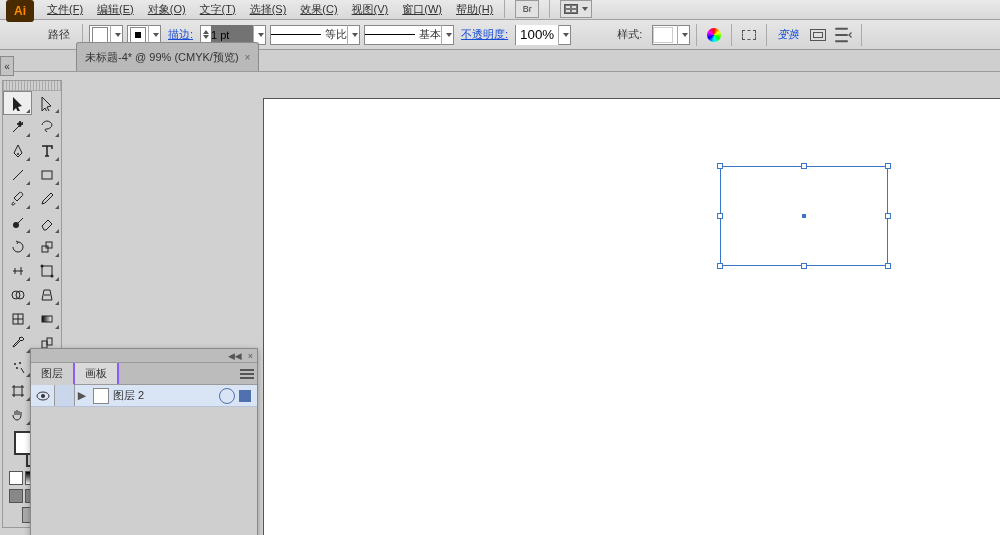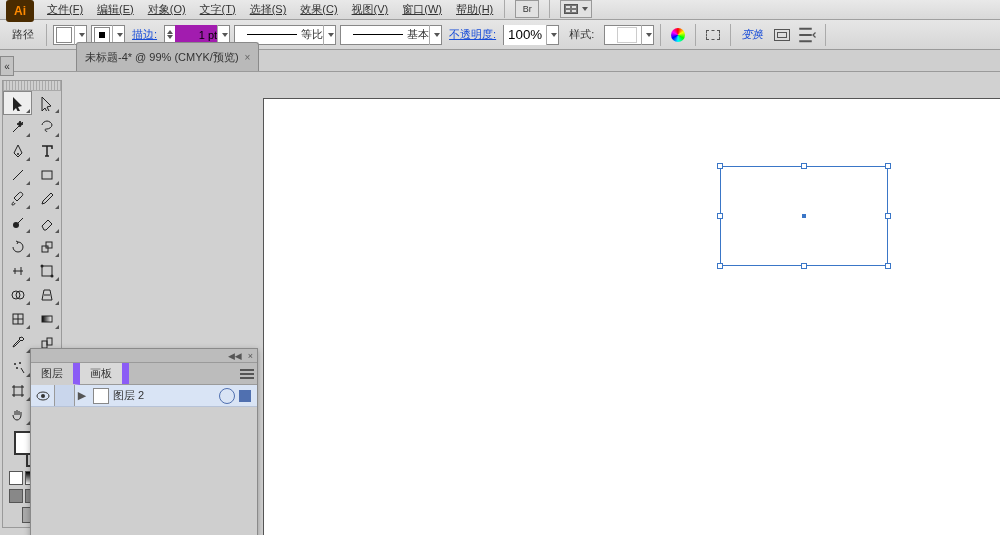--- a/index.html
+++ b/index.html
@@ -11,28 +11,28 @@
   .menu-item { padding: 0 7px; height: 100%; display:flex; align-items:center; cursor:default;text-decoration:underline; }
   .menu-sep { width:1px; height:18px; background:#aaa; margin:0 4px; }
   .br-btn, .layout-btn { width:24px; height:18px; border:1px solid #999; margin:0 6px; background:#e2e2e2; display:flex; align-items:center; justify-content:center; font-size:9px;}
   .layout-btn { width:32px; display:flex; align-items:center; justify-content:center; gap:1px;}
   .layout-glyph { width:14px; height:10px; border:1px solid #555; display:grid; grid-template-columns:1fr 1fr;}
   .layout-glyph span { border:0.5px solid #777; }
   .dd-arrow { width:0; height:0; border-left:3px solid transparent; border-right:3px solid transparent; border-top:4px solid #555; margin-left:3px;}
 
   
   .optionsbar { height: 30px; background: linear-gradient(#e6e6e6,#d6d6d6); border-bottom:1px solid #9a9a9a; display:flex; align-items:center; padding:0 6px; gap:4px;}
-  .opt-label { padding:0 6px; color:#333; }
+  .opt-label { padding:0 6px; color:#333;margin-left:36px; }
   .opt-sep { width:1px; height:22px; background:#aaa; margin:0 2px;}
   .swatch-dd { display:flex; align-items:center; border:1px solid #888; background:#fff; height:20px;}
   .swatch-box { width:16px; height:16px; margin:0 2px; }
   .dd-btn { width:12px; height:20px; border-left:1px solid #aaa; display:flex; align-items:center; justify-content:center;}
   .link-label { color:#1a4ed8; text-decoration:underline; padding:0 3px; cursor:pointer;}
-  .num-input { width:42px; height:20px; border:1px solid #888; background:#a21caf; text-align:right; font-size:11px;}
-  .brush-dd, .style-dd { display:flex; align-items:center; border:1px solid #888; background:#fff; height:20px; padding-left:12px;}
+  .num-input { width:42px; height:20px; border:1px solid #888; background:#737373; text-align:left; font-size:11px;}
+  .brush-dd, .style-dd { display:flex; align-items:center; border:1px solid #888; background:#fff; height:20px; padding-left:0;}
   .brush-line { width:50px; height:1px; background:#000; margin-right:4px;}
   .opacity-input { width:42px; height:20px; border:1px solid #888; background:#fff; text-align:center;}
   .style-box { width:20px; height:16px; border:1px solid #ccc; margin-right:4px;}
   .icon-btn { width:22px; height:22px; border:1px solid transparent; display:flex; align-items:center; justify-content:center;}
   .recolor { width:14px; height:14px; border-radius:50%; background:conic-gradient(red,yellow,lime,cyan,blue,magenta,red);}
   .align-dash { width:14px; height:10px; border:1px dashed #555;}
   .tx-label { color:#1a4ed8; padding:0 4px;font-style:italic;}
   .t-icon { width:16px; height:12px; border:1px solid #555; position:relative;}
   .t-icon::after{content:"";position:absolute;inset:2px;border:1px solid #555;}
 
@@ -66,21 +66,21 @@
   .fg { position:absolute; left:0; top:0; width:24px; height:24px; background:#fff; border:2px solid #333;}
   .bg { position:absolute; right:0; bottom:0; width:24px; height:24px; background:#fff; border:2px solid #333; background:linear-gradient(45deg,transparent 45%,red 45%,red 55%,transparent 55%);}
   .mini-swatches { display:flex; gap:2px;}
   .mini { width:14px; height:14px; border:1px solid #555;}
   .screen-modes{display:flex;gap:2px;}
 
   
   .panel { position:absolute; left:30px; top:348px; width:228px; background:#cfcfcf; border:1px solid #8a8a8a; box-shadow:0 2px 6px rgba(0,0,0,.3);}
   .panel-header{height:14px;background:#bcbcbc;border-bottom:1px solid #9a9a9a;display:flex;justify-content:flex-end;align-items:center;padding:0 4px;gap:6px;font-size:9px;color:#555;}
   .panel-tabs { display:flex; background:#bcbcbc; height:22px; border-bottom:1px solid #9a9a9a;}
-  .ptab { padding:0 10px; display:flex; align-items:center; border-right:7px solid #8b5cf6; font-size:11px; background:#d9d9d9;}
+  .ptab { padding:0 10px; display:flex; align-items:center; border-right:2px solid #8b5cf6; font-size:11px; background:#d9d9d9;}
   .ptab.active { background:#cfcfcf; border-bottom:1px solid #cfcfcf; margin-bottom:-1px;}
   .panel-menu { margin-left:auto; width:20px; display:flex; align-items:center; justify-content:center; cursor:pointer;}
   .layer-row { height:22px; background:#d9e4f5; display:flex; align-items:center; border-bottom:1px solid #b7c3d8; font-size:11px;}
   .vis { width:24px; height:100%; display:flex; align-items:center; justify-content:center; border-right:1px solid #9a9a9a;}
   .lock { width:20px; height:100%; border-right:1px solid #9a9a9a; background:#c9d6ec;}
   .disclose { width:14px; text-align:center; color:#555;}
   .layer-thumb { width:16px; height:16px; background:#fff; border:1px solid #888; margin:0 4px;}
   .layer-row .target { margin-left:auto; width:16px; height:16px; border:1.5px solid #5070b0; border-radius:50%; margin-right:4px;}
   .layer-row .sel { width:12px; height:12px; background:#5070b0; margin-right:6px;}
   .panel-body { height:130px; background:#cfcfcf; }

